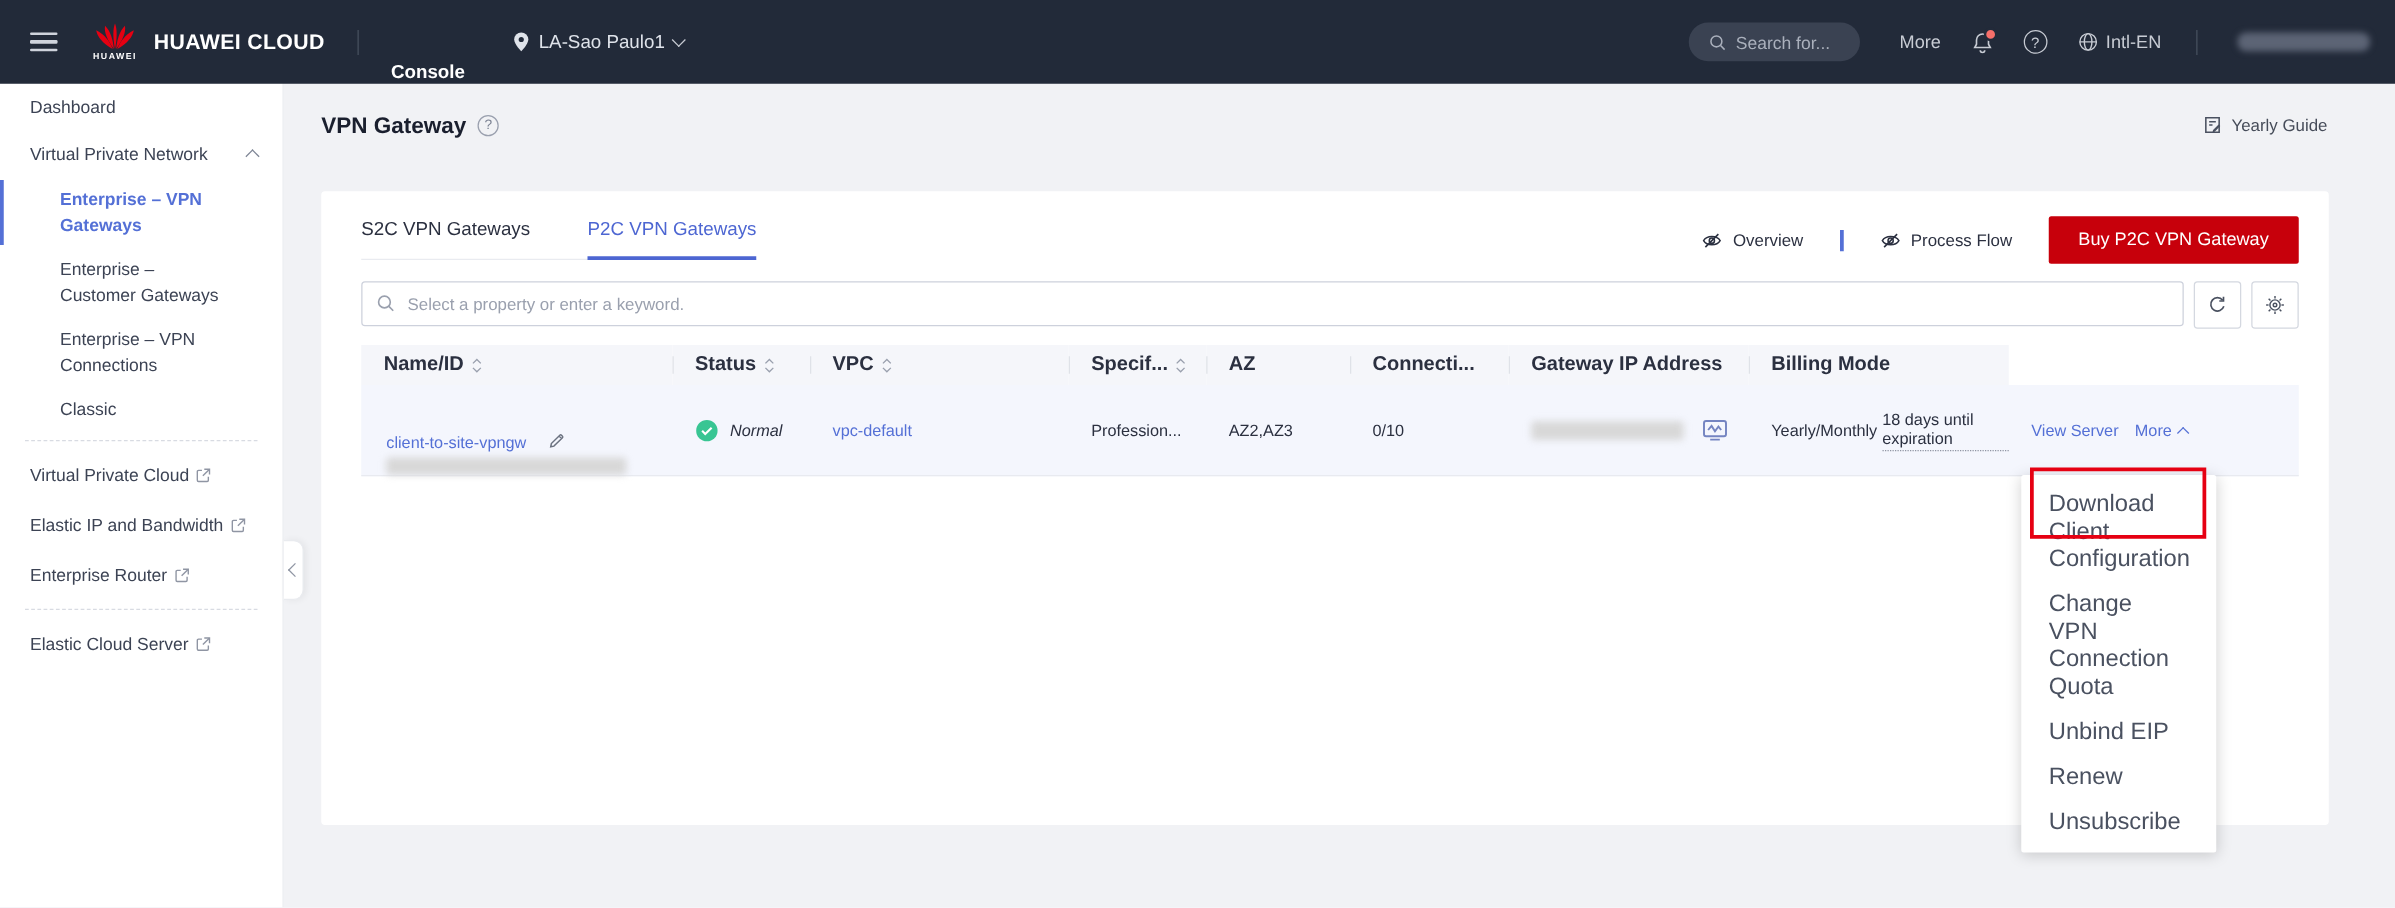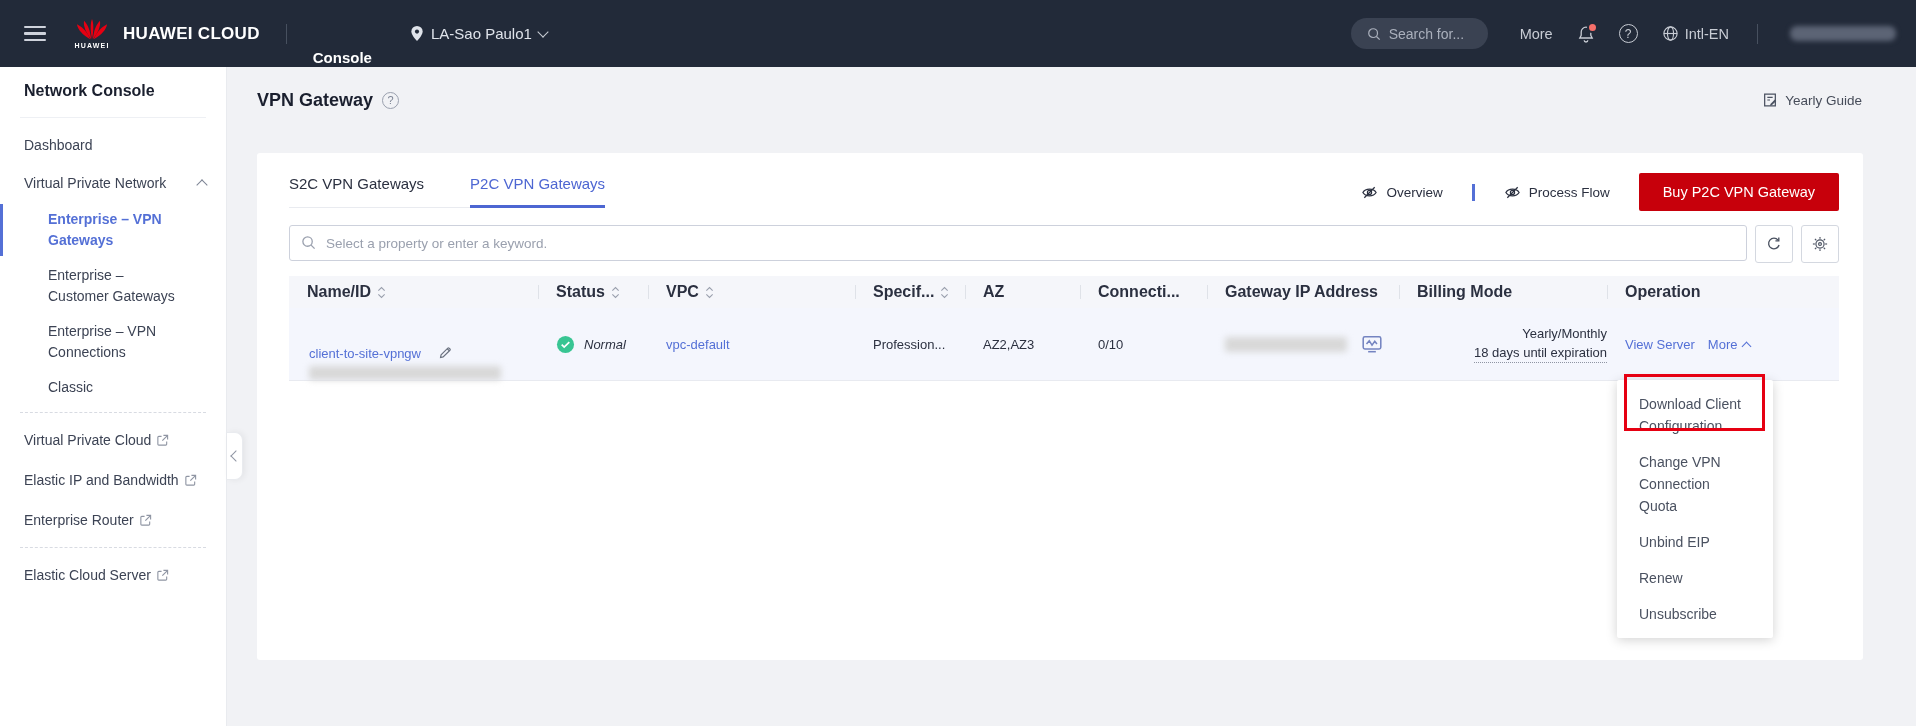--- a/index.html
+++ b/index.html
@@ -71,28 +71,28 @@
   .th.sep::before{content:"";position:absolute;left:0;top:9px;height:14px;width:1px;background:#dfe2e8;}
   .row{background:#f4f6fd;border-bottom:1px solid #e8eaf0;height:72px;}
   .td{display:flex;align-items:center;padding-left:18px;box-sizing:border-box;font-size:13px;color:#2b3040;}
   .td.col-name{flex-direction:column;align-items:flex-start;justify-content:flex-end;padding-left:20px;gap:5px;}
   .name-line{display:flex;align-items:center;gap:16px;}
   .link{color:#5470d6;cursor:pointer;text-decoration:none;font-size:13px;}
   .masked.idblob{width:192px;height:14px;background:#d8d8d8;filter:blur(3px);border-radius:3px;}
   .masked.ipblob{width:122px;height:15px;background:#d8d8d8;filter:blur(3px);border-radius:3px;}
   .status-wrap{display:flex;align-items:center;gap:9px;font-style:italic;}
   .col-ip{gap:14px;}
-  .col-billing{flex-direction:column;align-items:flex-end;justify-content:center;gap:4px;}
+  .col-billing{flex-direction:row;align-items:center;justify-content:center;gap:4px;}
   .dotted{border-bottom:1px dotted #8f95a3;padding-bottom:2px;}
   .col-op{gap:13px;}
   .more-link{display:flex;align-items:center;gap:6px;color:#5470d6;cursor:pointer;font-size:13px;}
   .more-link .chev{border-color:#5470d6;width:6px;height:6px;}
   
   .dropdown{position:absolute;left:1617px;top:380px;width:156px;background:#fff;box-shadow:0 2px 12px rgba(0,0,0,.18);border-radius:2px;padding:6px 0;z-index:40;}
-  .menu-item{padding:7px 24px 7px 22px;font-size:14px;line-height:22px;color:#4a5160;cursor:pointer;}
+  .menu-item{padding:7px 24px 7px 22px;font-size:19px;line-height:22px;color:#4a5160;cursor:pointer;}
   .annotation-box{position:absolute;left:7px;top:-6px;width:141px;height:57px;border:3px solid #e60012;box-sizing:border-box;pointer-events:none;z-index:2;}
 </style>
 </head>
 <body>
 
 <div id="app">
 
   <header class="topbar">
     <div class="hamburger">
         <span></span>
@@ -146,21 +146,20 @@
             <path d="M2 9h14"></path>
           </svg>
         <span>Intl-EN</span>
       </span>
       <span class="tb-divider" style="margin:0 4px;"></span>
       <span class="masked account"></span>
     </div>
   </header>
 
   <aside class="sidebar">
-    <div class="side-title">Network Console</div>
     <div class="side-rule"></div>
     <div class="side-item">Dashboard</div>
     <div class="side-item group">
       <span>Virtual Private Network</span>
       <span class="chev up" style="border-color:#7d8494;"></span>
     </div>
     <div class="side-sub selected"><span>Enterprise – VPN Gateways</span></div>
     <div class="side-sub"><span>Enterprise – Customer Gateways</span></div>
     <div class="side-sub"><span>Enterprise – VPN Connections</span></div>
     <div class="side-sub"><span>Classic</span></div>
@@ -298,23 +297,20 @@
             </div>
           <div class="th sep">
               <span>Connecti...</span>
             </div>
           <div class="th sep">
               <span>Gateway IP Address</span>
             </div>
           <div class="th sep">
               <span>Billing Mode</span>
             </div>
-          <div class="th sep">
-              <span>Operation</span>
-            </div>
         </div>
 
         <div class="tbl-grid row">
           <div class="td col-name">
             <span class="name-line">
               <a class="link">client-to-site-vpngw</a>
               <svg width="16" height="16" viewBox="0 0 18 18" fill="none" stroke="#6b7280" stroke-width="1.3">
                   <path d="M11.5 4.2l2.3 2.3M4 14l.6-2.9 7.6-7.6a1 1 0 0 1 1.4 0l1 1a1 1 0 0 1 0 1.4L6.9 13.4 4 14z"></path>
                 </svg>
             </span>

